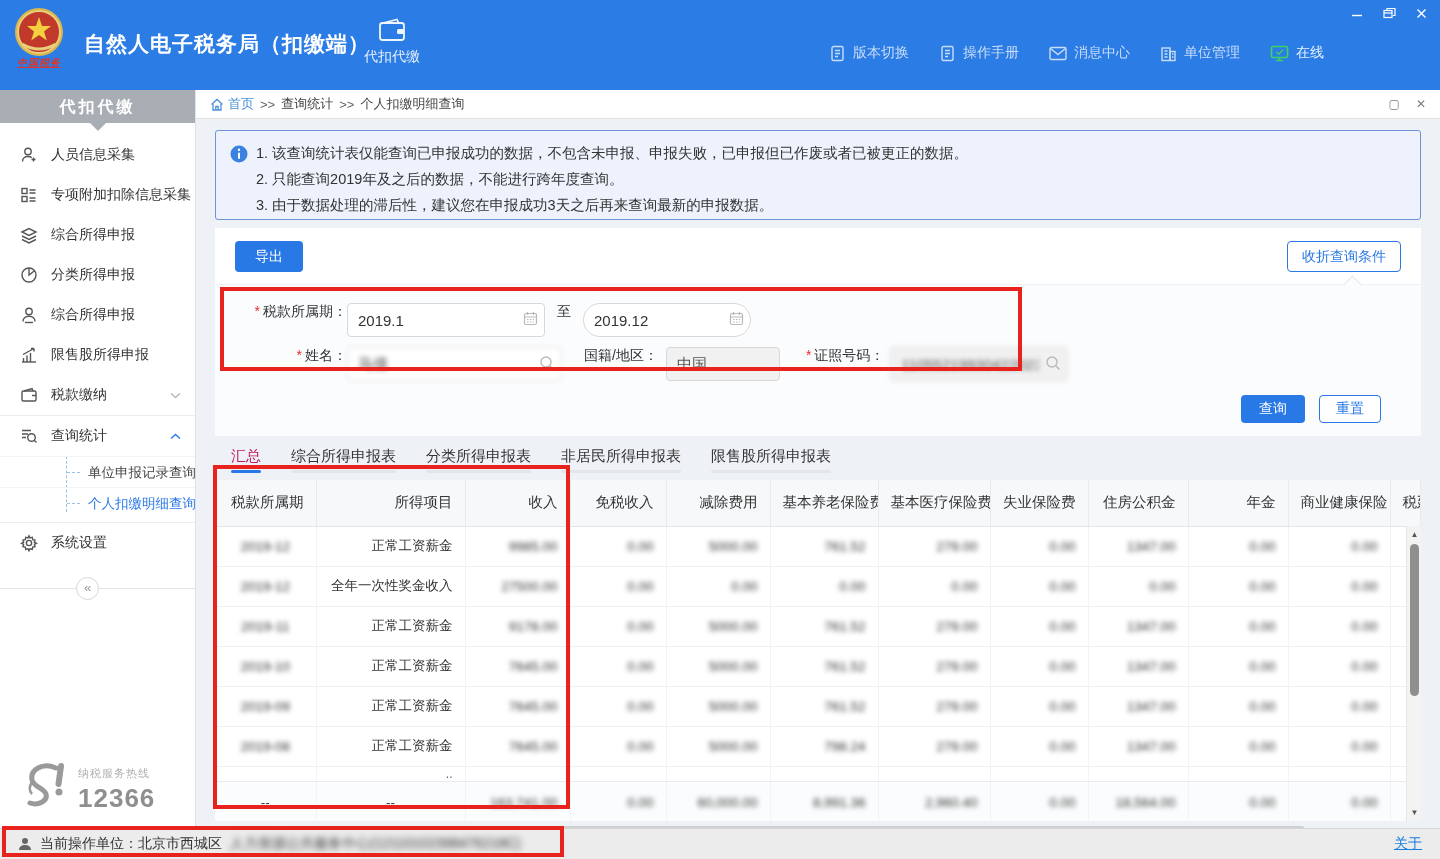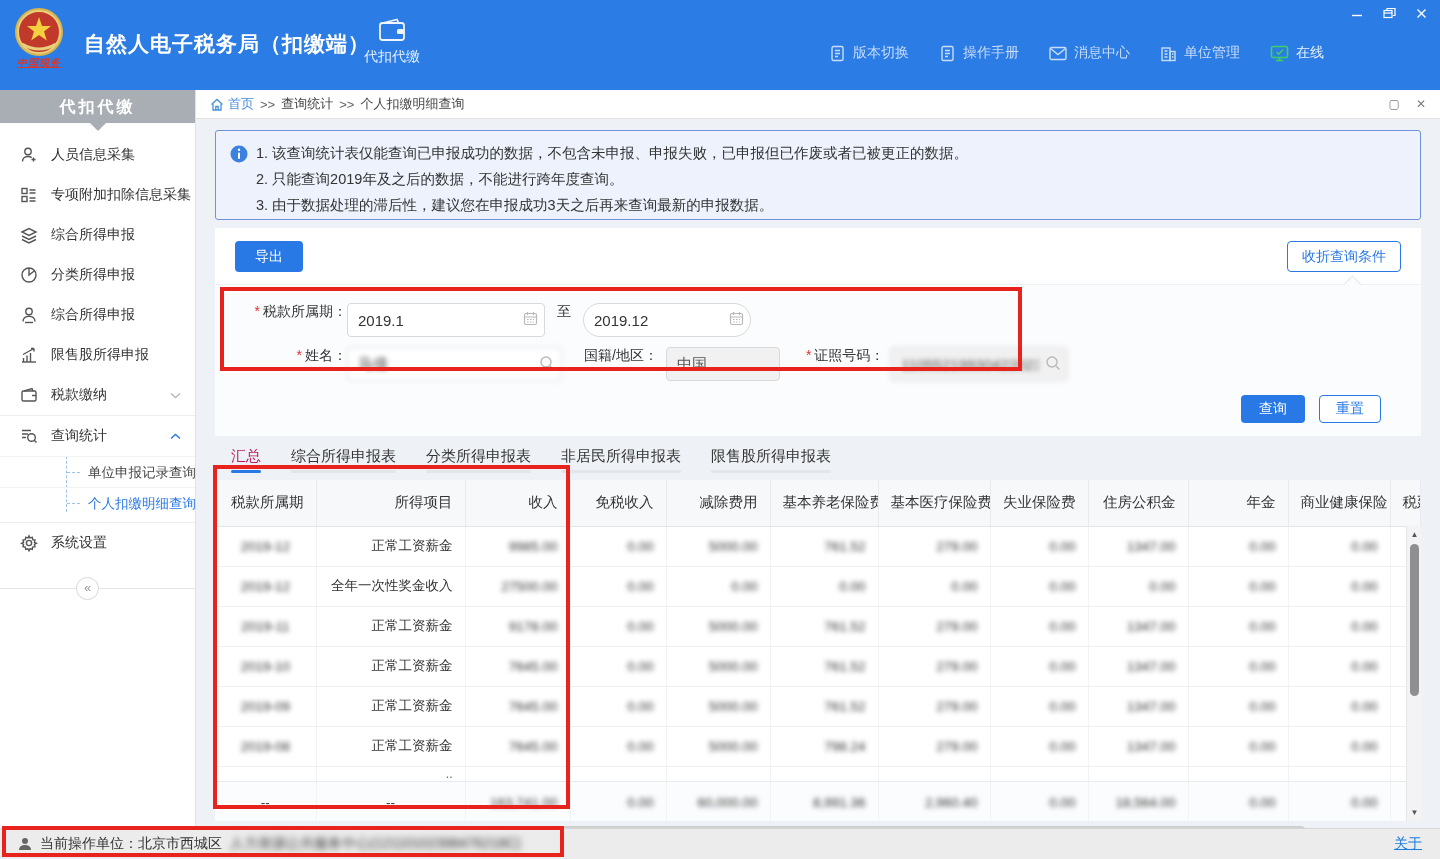--- a/index.html
+++ b/index.html
@@ -301,20 +301,32 @@
         </svg>
         <span class="lbl">系统设置</span>
       </div>
 
       <div class="collapse-row">
         <div class="line"></div>
         <div class="collapse-btn">«</div>
       </div>
     </nav>
 
+    <div class="hotline">
+      <svg width="48" height="52" viewBox="0 0 48 52" fill="none" stroke="#9a9a9a">
+        <path d="M34 6 C20 0 8 8 10 18 C11.5 25 22 26 24 32 C26 39 16 44 8 41" stroke-width="5" stroke-linecap="round"></path>
+        <path d="M39 4 l-2.5 18" stroke-width="6" stroke-linecap="round"></path>
+        <circle cx="37" cy="30" r="3.5" fill="#9a9a9a" stroke="none"></circle>
+        <path d="M10 20 c-3 4 -3 9 0 12" stroke-width="2.5"></path>
+      </svg>
+      <div class="hotline-texts">
+        <span class="hotline-label">纳税服务热线</span>
+        <span class="hotline-number">12366</span>
+      </div>
+    </div>
   </aside>
 
   <section class="content">
 
     <div class="breadcrumb-bar">
       <span class="crumb-home">
         <svg width="14" height="13" viewBox="0 0 14 13" fill="none" stroke="#4a90d9" stroke-width="1.3">
           <path d="M1.5 6.5 L7 1.5 L12.5 6.5"></path>
             <path d="M3 6 v6 h8 v-6"></path>
             <path d="M5.8 12 v-3.5 h2.4 V12"></path>

